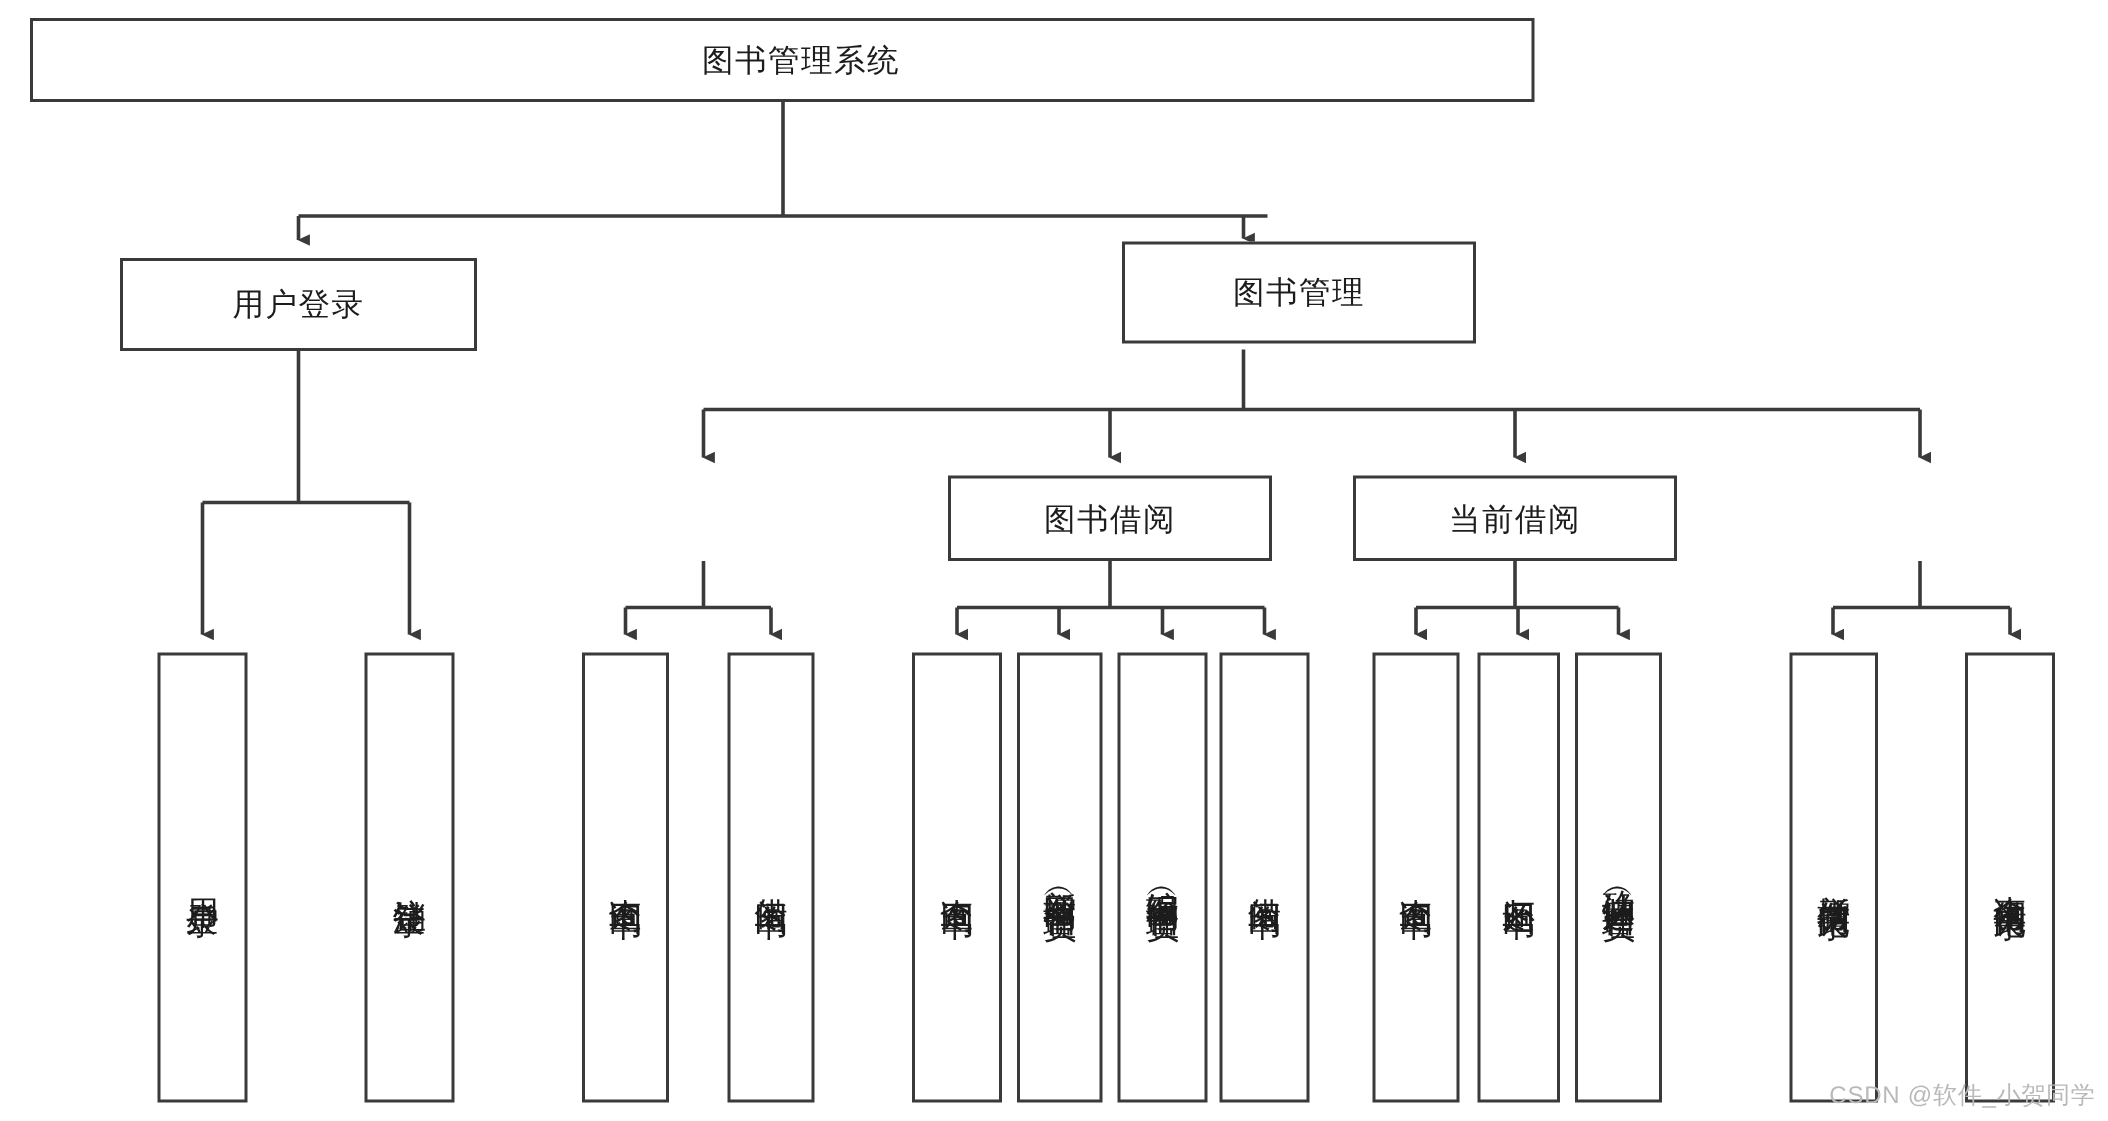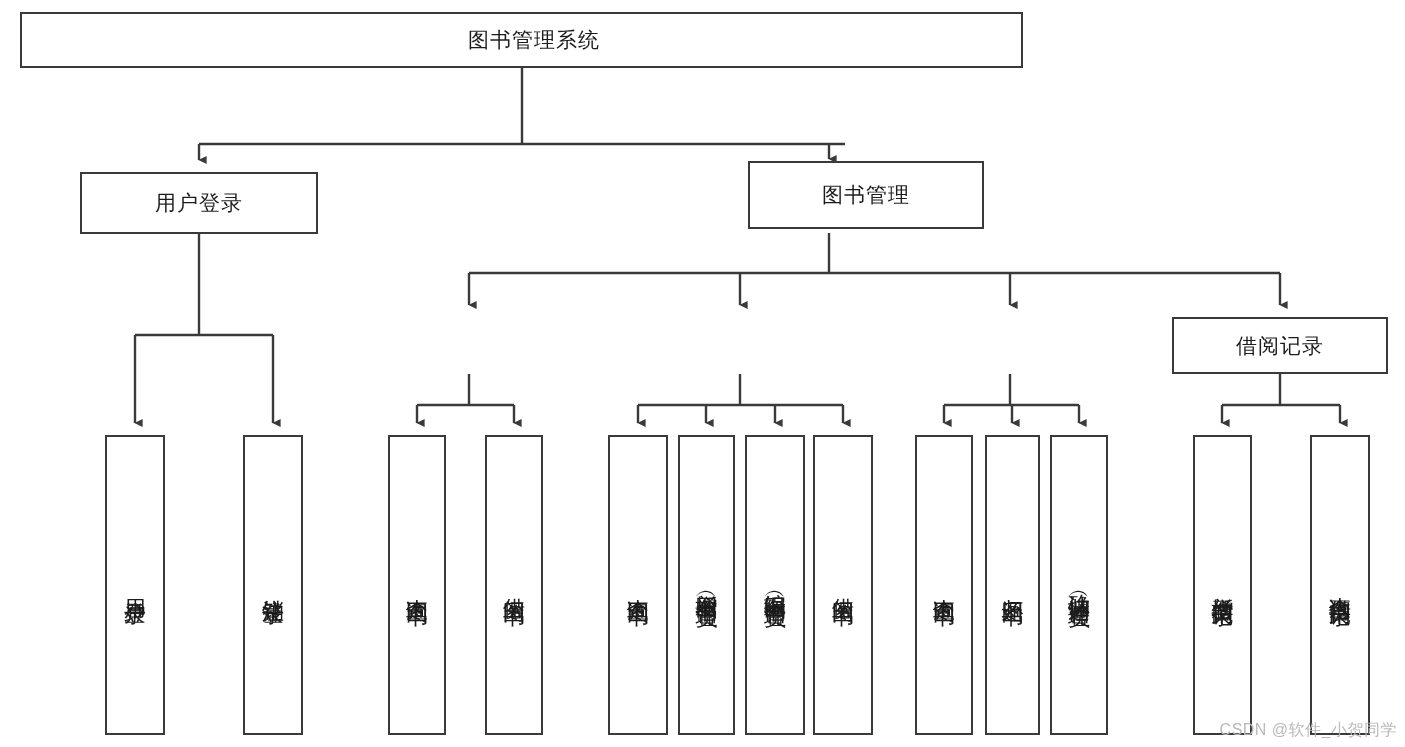--- a/index.html
+++ b/index.html
@@ -127,22 +127,25 @@
     <span>图书管理系统</span>
   </div>
 
   <div class="node node-h" style="left:80px; top:172px; width:238px; height:62px;">
     <span>用户登录</span>
   </div>
   <div class="node node-h" style="left:711px; top:161px; width:236px; height:68px;margin-left:37px;">
     <span>图书管理</span>
   </div>
 
-  <div class="node node-h" style="left:1172px; top:317px; width:216px; height:57px;">
-    <span>借阅记录</span>
+  <div class="node node-h" style="left:632px; top:317px; width:216px; height:57px;">
+    <span>图书借阅</span>
+  </div>
+  <div class="node node-h" style="left:902px; top:317px; width:216px; height:57px;">
+    <span>当前借阅</span>
   </div>
 
   <div class="node node-v" style="left:105px; top:435px; width:60px; height:300px;">
     <span class="vtext">用户登录</span>
   </div>
   <div class="node node-v" style="left:243px; top:435px; width:60px; height:300px;">
     <span class="vtext">注销登录</span>
   </div>
 
   <div class="node node-v" style="left:388px; top:435px; width:58px; height:300px;">

